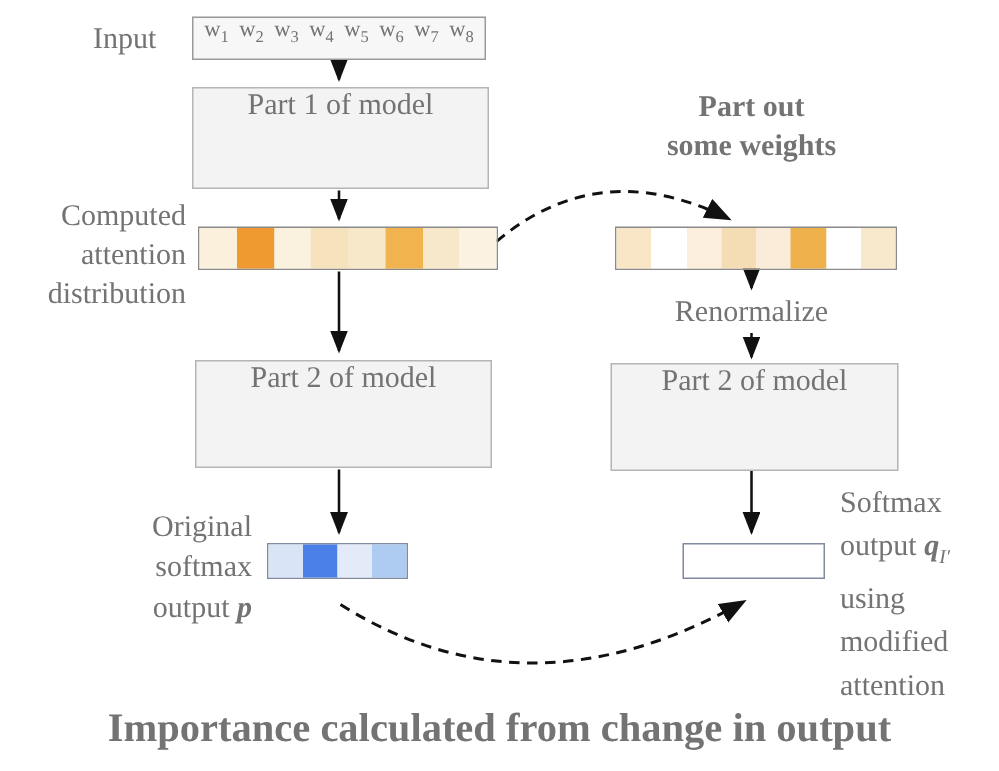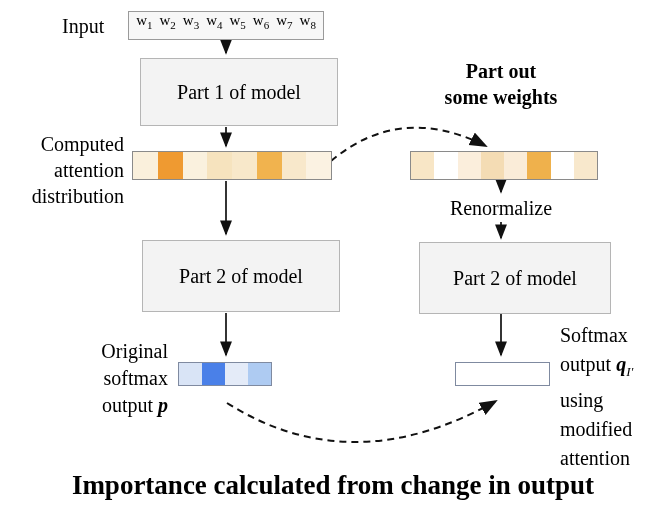--- a/index.html
+++ b/index.html
@@ -1,29 +1,28 @@
 <!DOCTYPE html>
 <html><head>
 <meta charset="utf-8">
 <style>
   html,body{margin:0;padding:0;background:#ffffff;}
   #canvas{
     position:relative;width:666px;height:514px;background:#ffffff;overflow:hidden;
-    font-family:"Liberation Serif","DejaVu Serif",serif;color:#000000;
+    font-family:"Liberation Serif","DejaVu Serif",serif;color:#737373;
   }
   .abs{position:absolute;}
   .label{font-size:20px;line-height:26px;}
   .bold{font-weight:bold;}
   .right-align{text-align:right;}
   .center{text-align:center;}
   .model-box{
     background:#f3f3f3;border:1px solid #b5b5b5;
-    display:flex;align-items:center;justify-content:center;
+    display:flex;justify-content:center;
     font-size:20px;
-    margin-left:12px;
   }
   .input-box{
     background:#f7f7f7;border:1px solid #9a9a9a;
     display:flex;align-items:flex-start;justify-content:center;gap:7px;
     font-size:15px;
   }
   .token sub{font-size:11px;}
   .strip{border:1px solid #8a8a8a;display:flex;}
   .strip .cell{flex:1 1 0;height:100%;}
   .blue-strip{border:1px solid #7f8aa0;}

